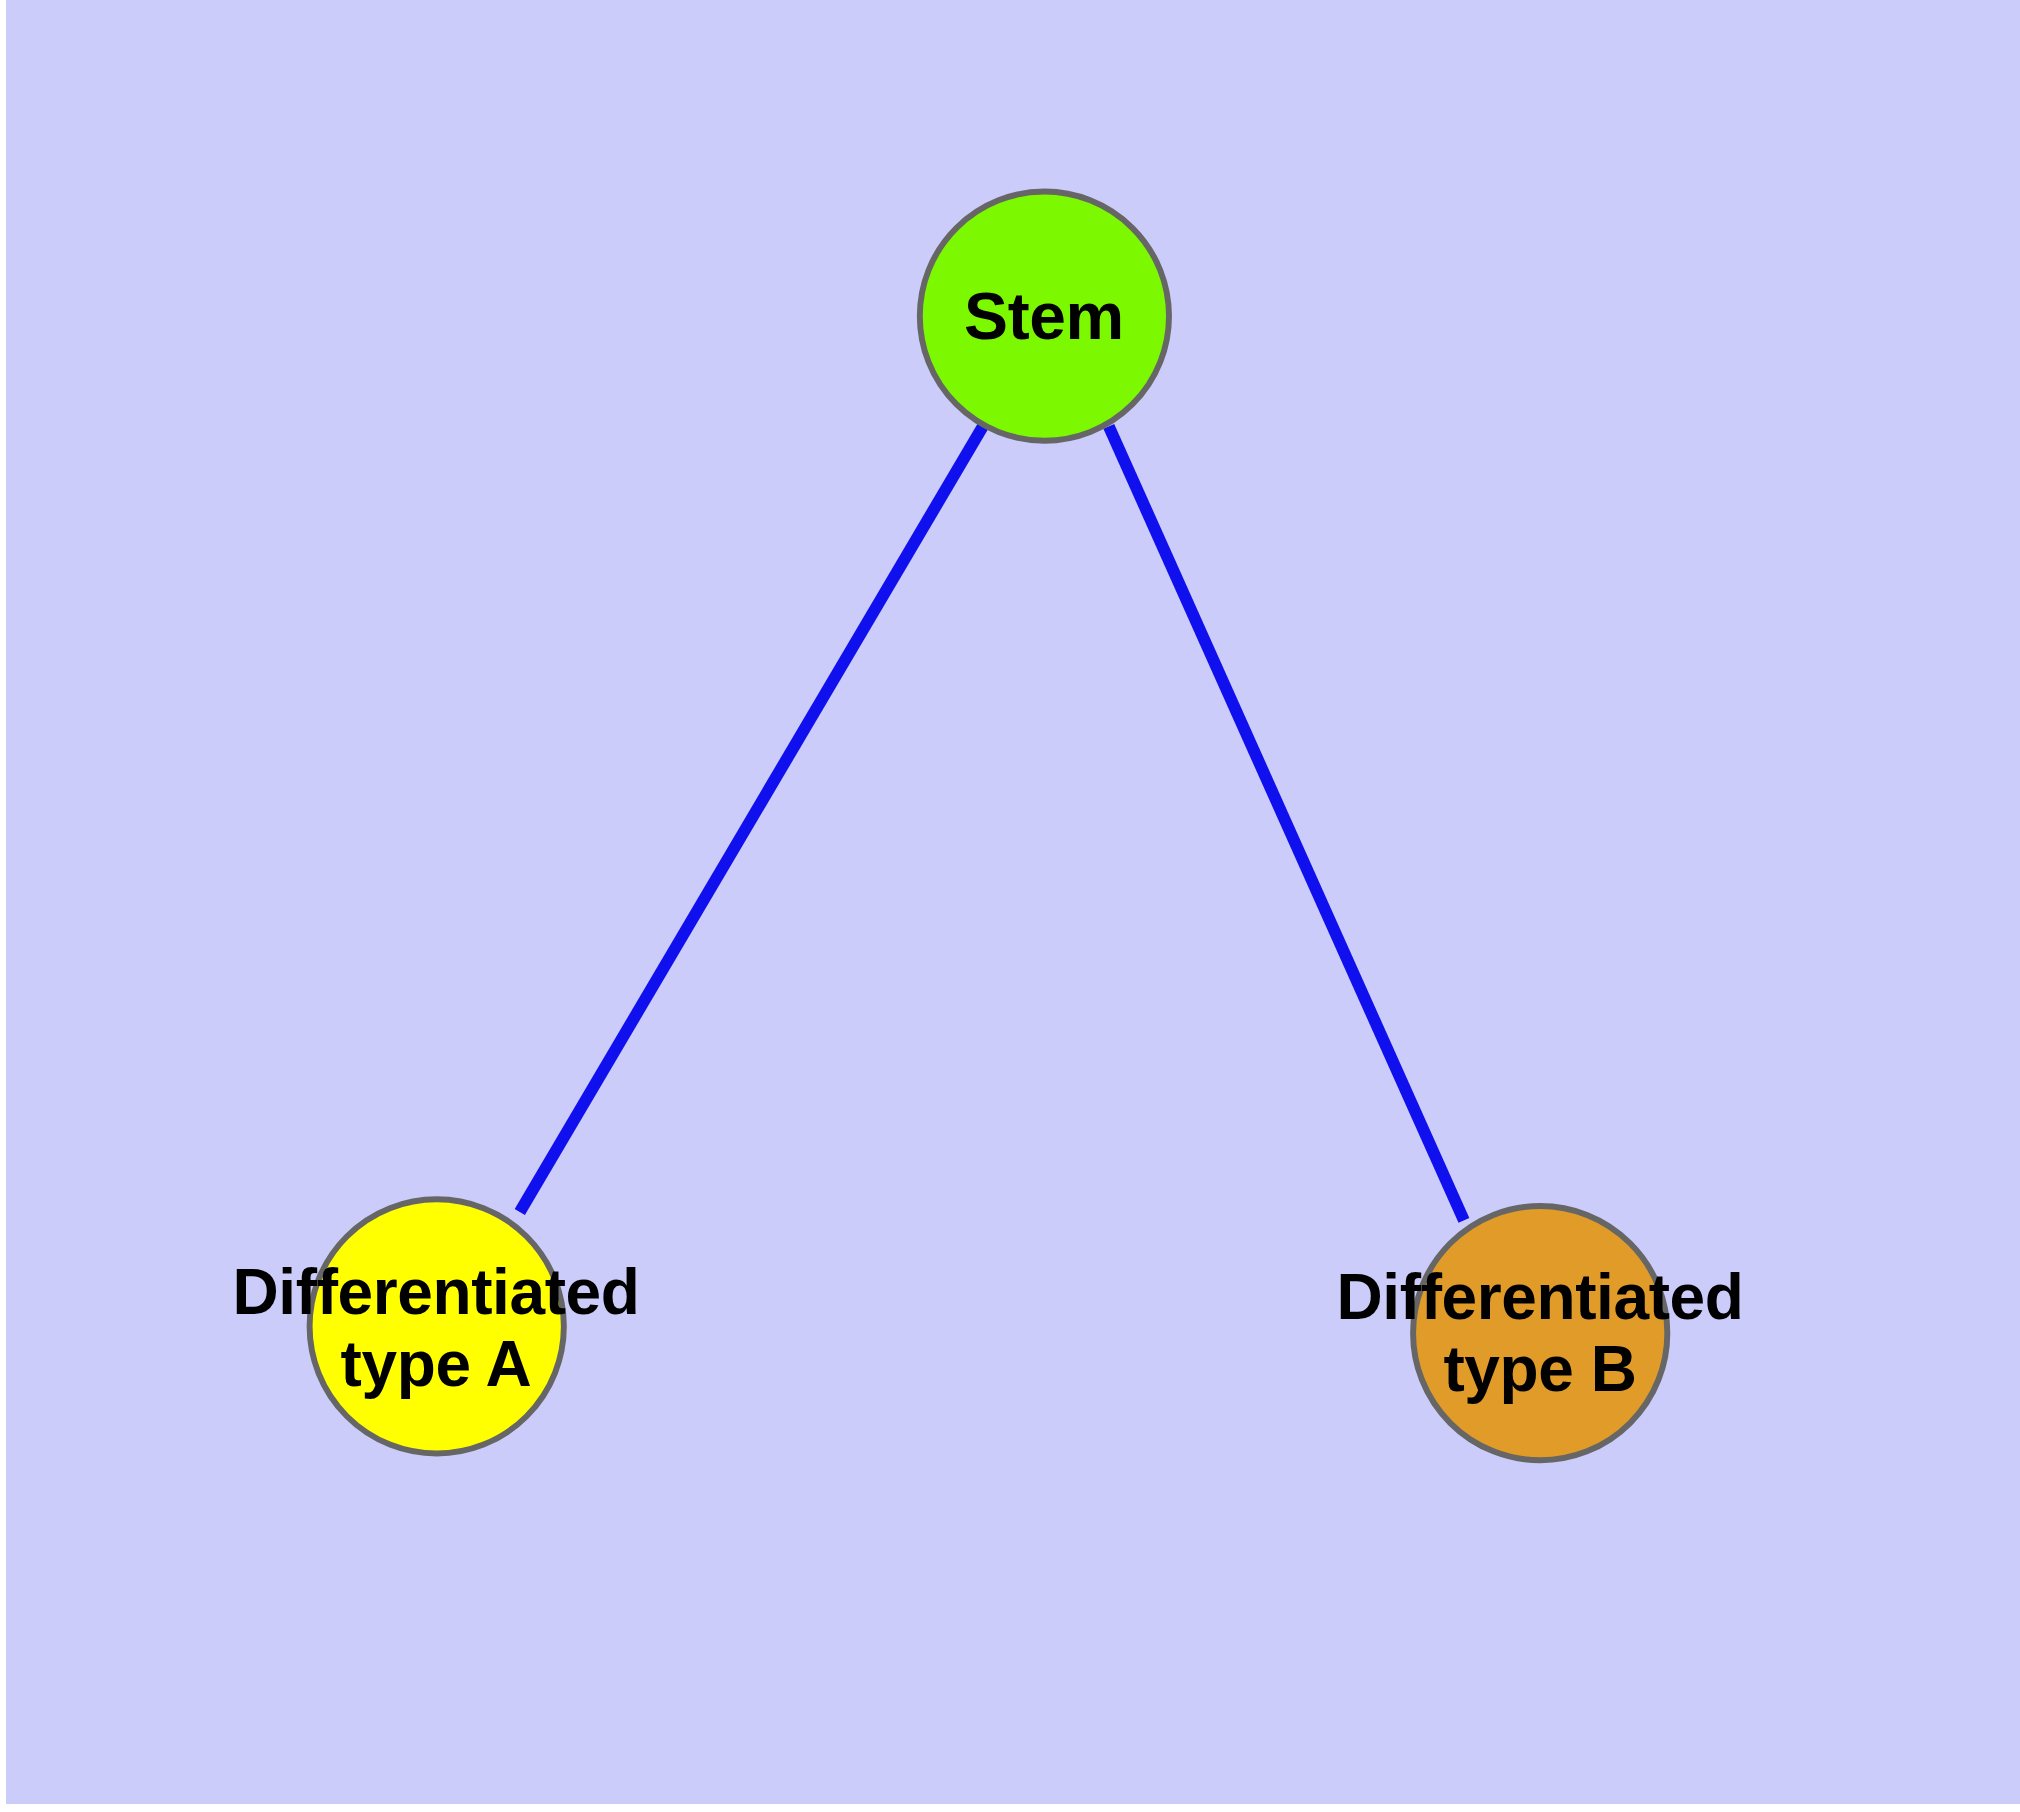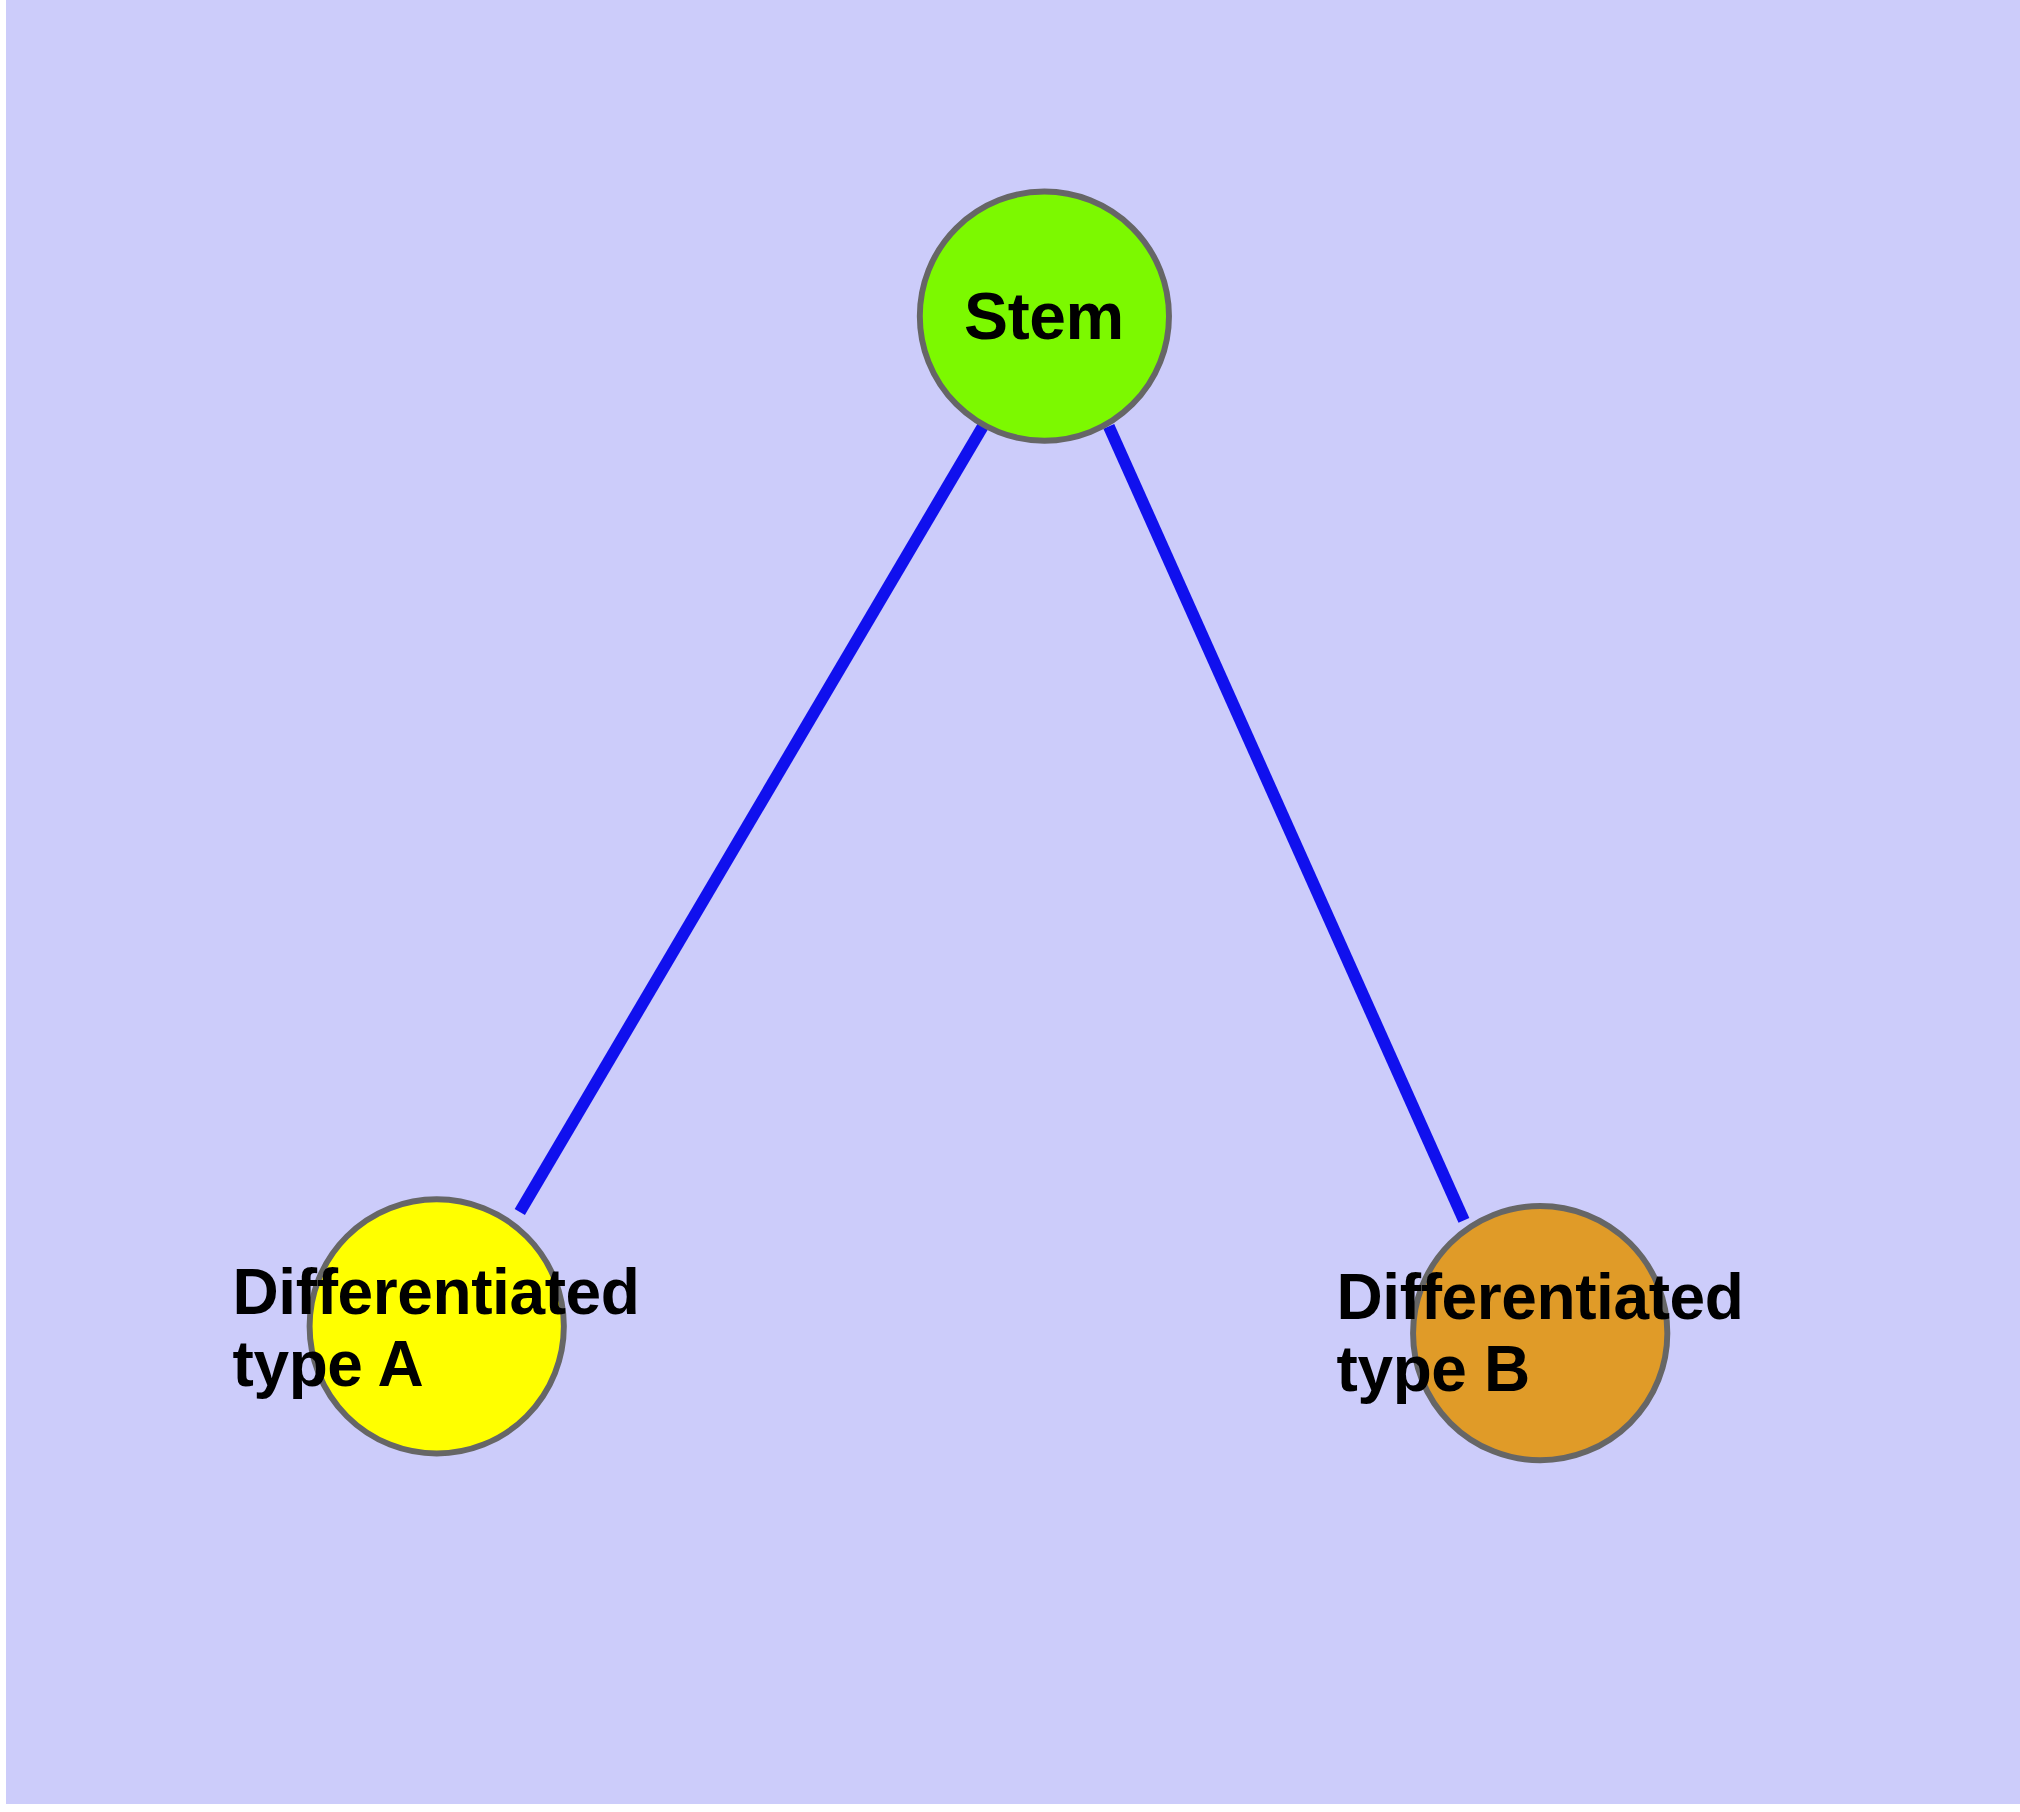--- a/index.html
+++ b/index.html
@@ -25,21 +25,21 @@
   }
   #graph-svg {
     position: absolute;
     left: 0;
     top: 0;
     width: 2021px;
     height: 1812px;
   }
   .node-label {
     position: absolute;
-    text-align: left;
+    text-align: center;
     font-weight: bold;
     color: #000000;
     line-height: 1.12;
     white-space: pre;
     transform: translate(-50%, -50%);
     pointer-events: none;
     letter-spacing: -0.4px;
   }
   #label-stem {
     font-size: 66px;

